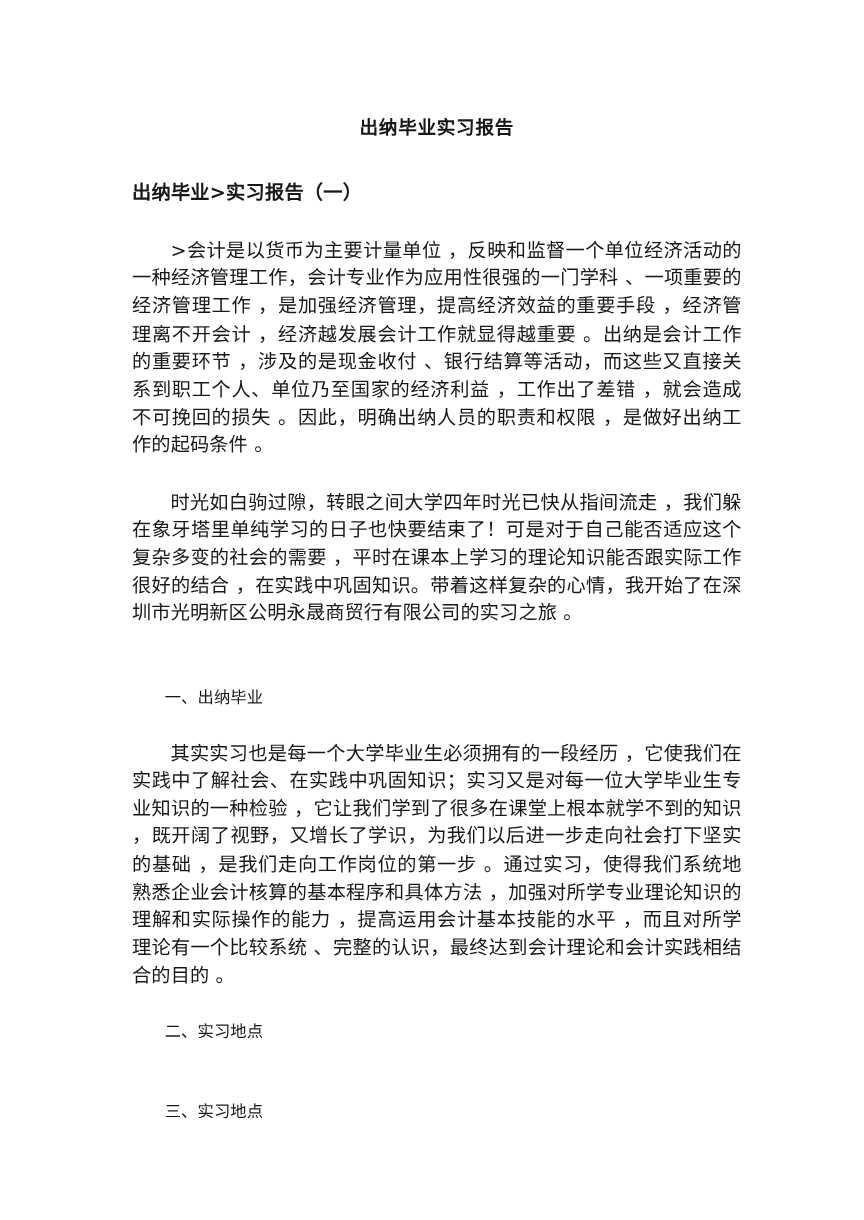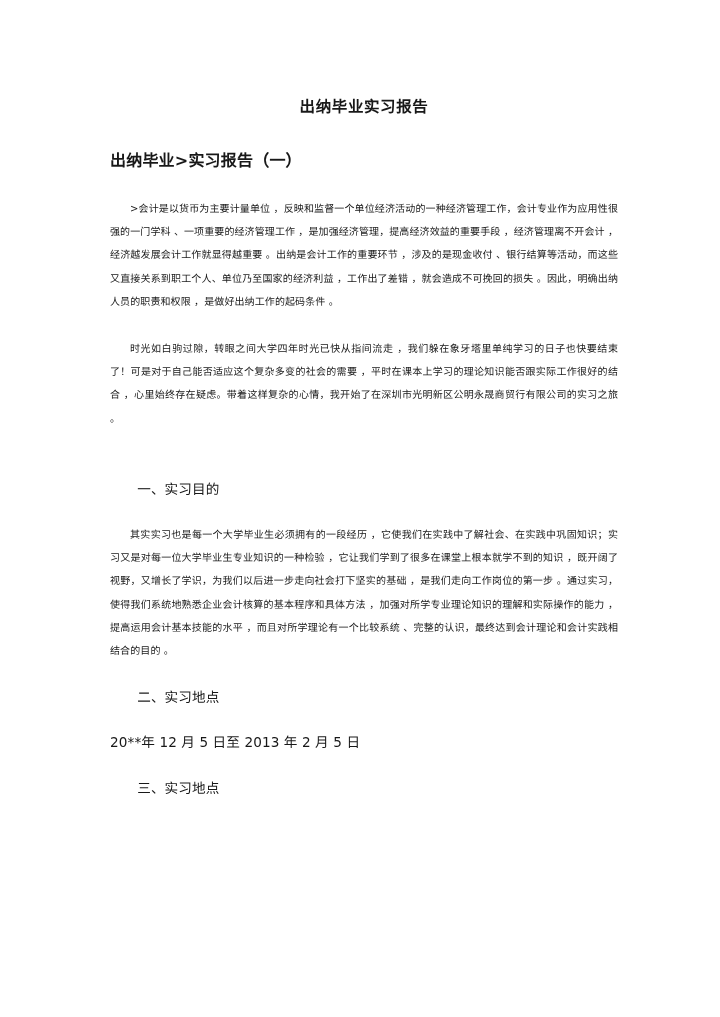--- a/index.html
+++ b/index.html
@@ -44,21 +44,21 @@
     padding: 0;
     font-size: 16px;
     font-weight: bold;
     text-align: left;
     letter-spacing: 0.2px;
     line-height: 22px;
     padding-top: 32px;
   }
   .para {
     margin: 0;
-    font-size: 10px;
+    font-size: 16px;
     line-height: 23.2px;
     text-align: justify;
     text-justify: inter-ideograph;
     text-indent: 2em;
     letter-spacing: 0.1px;
     word-break: break-all;
   }
   .gap-lg { height: 25px; }
   .gap-md { height: 24px; }
   .gap-sm { height: 22px; }
@@ -88,39 +88,38 @@
     <h1 class="doc-title">出纳毕业实习报告</h1>
 
     <h2 class="doc-subtitle">出纳毕业&gt;实习报告（一）</h2>
 
     <div class="gap-lg"></div>
 
     <p class="para">&gt;会计是以货币为主要计量单位 ，反映和监督一个单位经济活动的一种经济管理工作，会计专业作为应用性很强的一门学科 、一项重要的经济管理工作 ，是加强经济管理，提高经济效益的重要手段 ，经济管理离不开会计 ，经济越发展会计工作就显得越重要 。出纳是会计工作的重要环节 ，涉及的是现金收付 、银行结算等活动，而这些又直接关系到职工个人、单位乃至国家的经济利益 ，工作出了差错 ，就会造成不可挽回的损失 。因此，明确出纳人员的职责和权限 ，是做好出纳工作的起码条件 。</p>
 
     <div class="gap-md"></div>
 
-    <p class="para">时光如白驹过隙，转眼之间大学四年时光已快从指间流走 ，我们躲在象牙塔里单纯学习的日子也快要结束了！可是对于自己能否适应这个复杂多变的社会的需要 ，平时在课本上学习的理论知识能否跟实际工作很好的结合 ，心里始终存在疑虑。带着这样复杂的心情，我开始了在深圳市光明新区公明永晟商贸行有限公司的实习之旅 。</p>
+    <p class="para">时光如白驹过隙，转眼之间大学四年时光已快从指间流走 ，我们躲在象牙塔里单纯学习的日子也快要结束了！可是对于自己能否适应这个复杂多变的社会的需要 ，平时在课本上学习的理论知识能否跟实际工作很好的结合 ，在实践中巩固知识。带着这样复杂的心情，我开始了在深圳市光明新区公明永晟商贸行有限公司的实习之旅 。</p>
 
     <div class="gap-md"></div>
 
 
     <div class="gap-md"></div>
 
-    <p class="section-head">一、实习目的</p>
+    <p class="section-head">一、出纳毕业</p>
 
     <div class="gap-sm"></div>
 
     <p class="para">其实实习也是每一个大学毕业生必须拥有的一段经历 ，它使我们在实践中了解社会、在实践中巩固知识；实习又是对每一位大学毕业生专业知识的一种检验 ，它让我们学到了很多在课堂上根本就学不到的知识 ，既开阔了视野，又增长了学识，为我们以后进一步走向社会打下坚实的基础 ，是我们走向工作岗位的第一步 。通过实习，使得我们系统地熟悉企业会计核算的基本程序和具体方法 ，加强对所学专业理论知识的理解和实际操作的能力 ，提高运用会计基本技能的水平 ，而且对所学理论有一个比较系统 、完整的认识，最终达到会计理论和会计实践相结合的目的 。</p>
 
     <div class="gap-md"></div>
 
     <p class="section-head">二、实习地点</p>
 
     <div class="gap-sm"></div>
 
-    <p class="plain-line">20**年 12 月 5 日至 2013 年 2 月 5 日</p>
 
     <div class="gap-sm"></div>
 
     <p class="section-head">三、实习地点</p>
 
   </div>
 </div>
 
 </body></html>

